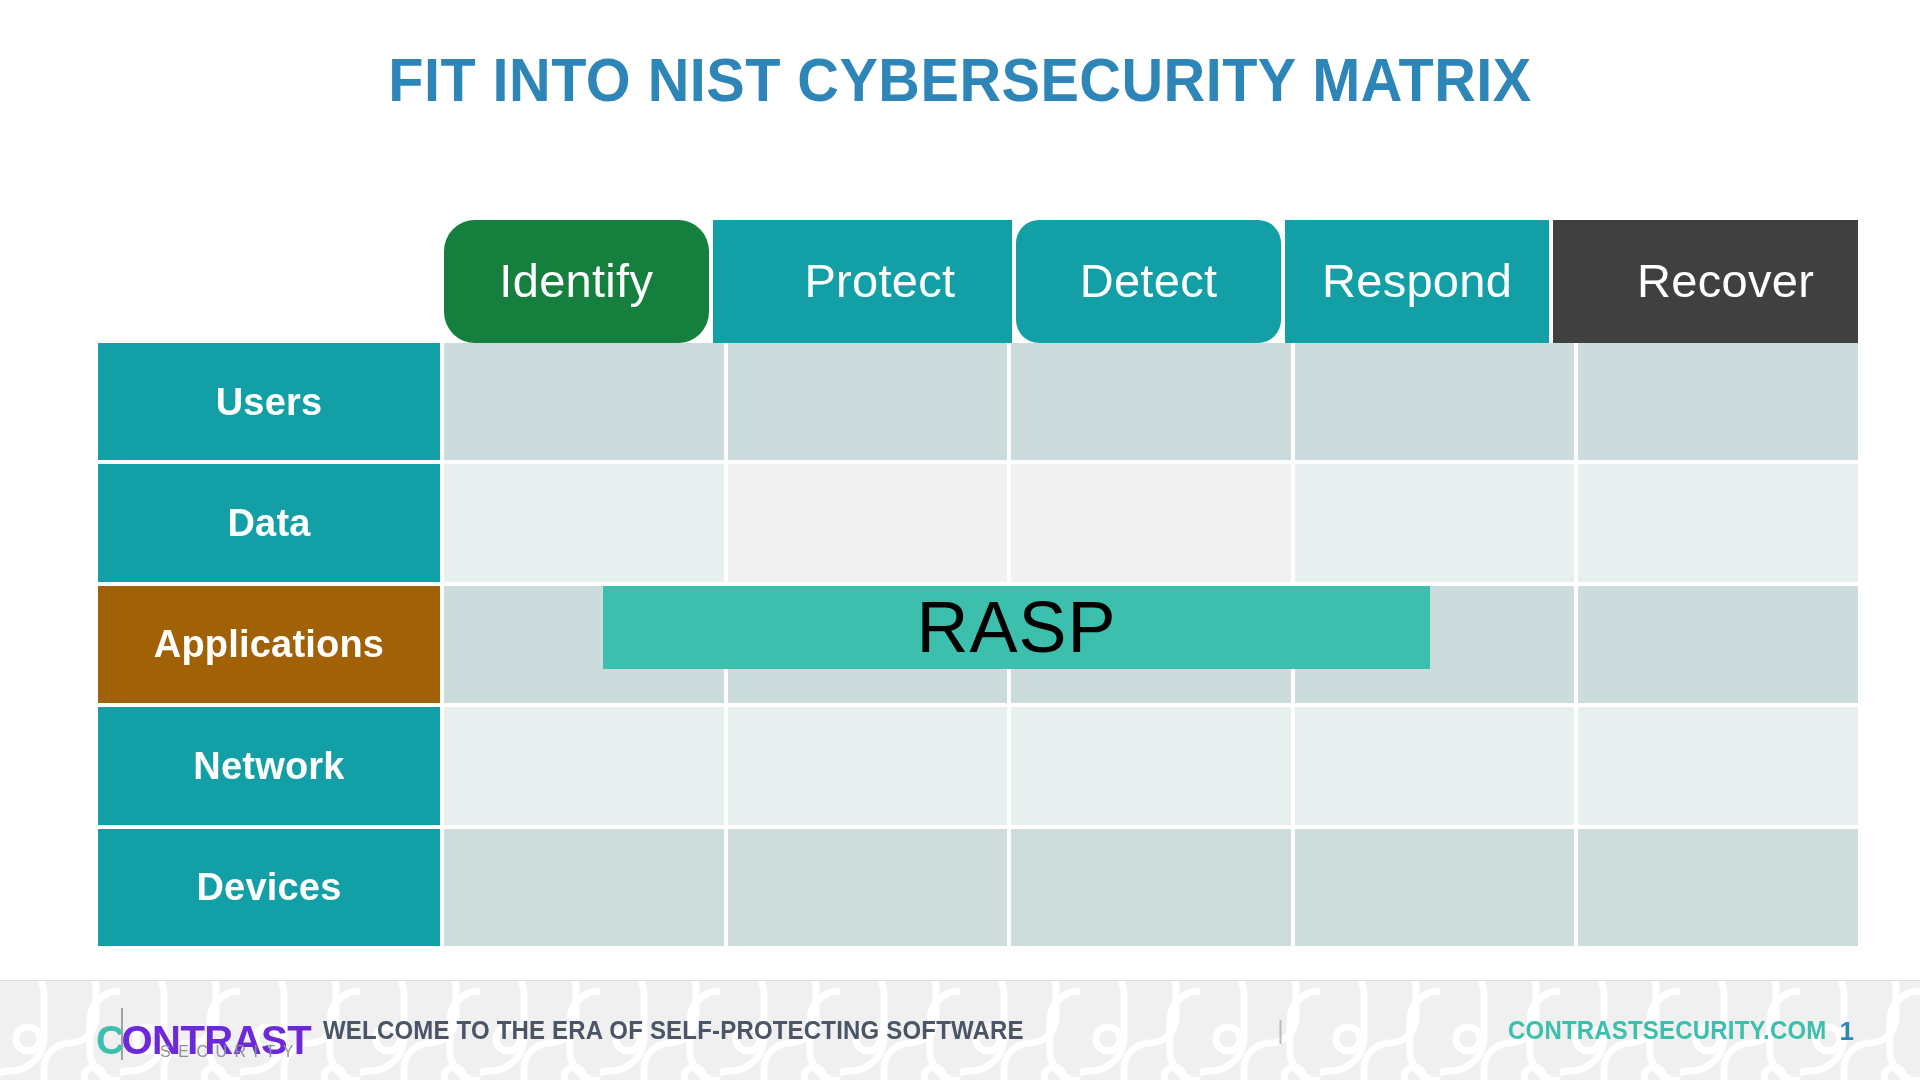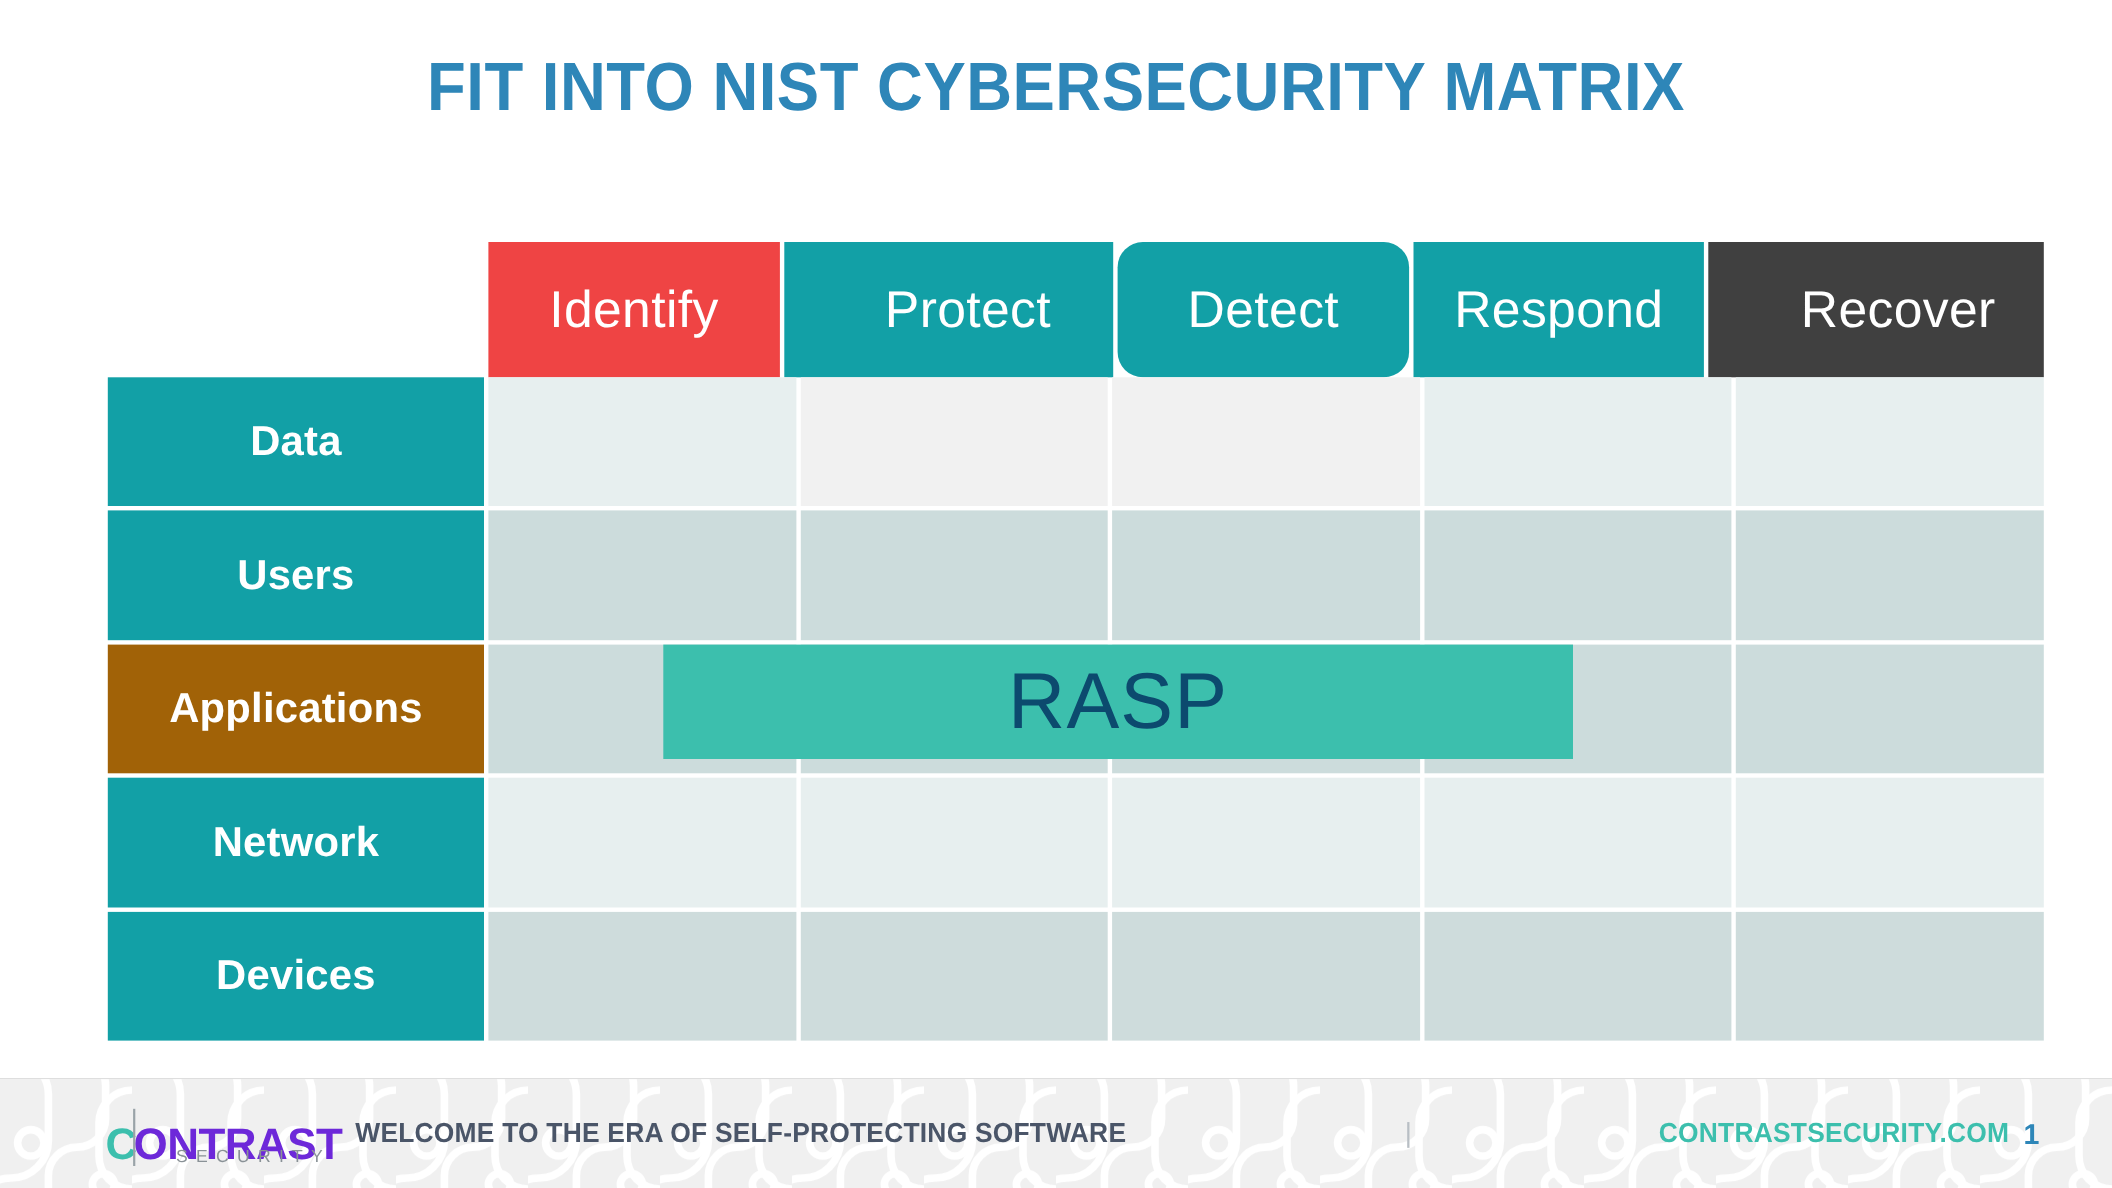--- a/index.html
+++ b/index.html
@@ -120,26 +120,26 @@
   .m-cell {
     flex: 1 1 0;
   }
 
   
   #rasp-bar {
     position: absolute;
     left: 505px;
     top: 0;
     width: 827px;
-    height: 104px;
+    height: 83px;
     background: #3CBFAD;
     display: flex;
     align-items: center;
     justify-content: center;
-    color: #0c4a6e;
+    color: #000000;
     font-family: "Liberation Sans Narrow", "Liberation Sans", "DejaVu Sans Condensed", sans-serif;
     font-weight: 400;
     font-size: 72px;
     letter-spacing: 1px;
     line-height: 1;
     z-index: 5;
     text-align: center;
   }
 
   
@@ -253,49 +253,49 @@
 
 <div id="slide" style="background: rgb(255, 255, 255);">
 
   <h1 id="title" style="color: rgb(46, 134, 184);">FIT INTO NIST CYBERSECURITY MATRIX</h1>
 
   <div id="matrix">
 
     <div id="matrix-header">
       <div class="hdr-corner"></div>
       <div class="hdr-cells">
-        <div class="hdr-cell" style="background: #ef4444;">Identify</div>
+        <div class="hdr-cell" style="background: #15803d; border-radius: 31px;">Identify</div>
         <div class="hdr-cell" style="background: rgb(18, 160, 166); padding-left: 35px;">Protect</div>
         <div class="hdr-cell" style="background: rgb(18, 160, 166); border-radius: 23px;">Detect</div>
         <div class="hdr-cell" style="background: rgb(18, 160, 166);">Respond</div>
         <div class="hdr-cell" style="background: #404040; padding-left: 40px;">Recover</div>
       </div>
     </div>
 
     <div id="matrix-body">
 
       <div class="m-row">
+        <div class="row-label" style="background: rgb(18, 160, 166);">Users</div>
+        <div class="row-cells">
+          <div class="m-cell" style="background: rgb(204, 220, 220);"></div>
+          <div class="m-cell" style="background: rgb(204, 220, 220);"></div>
+          <div class="m-cell" style="background: rgb(204, 220, 220);"></div>
+          <div class="m-cell" style="background: rgb(204, 220, 220);"></div>
+          <div class="m-cell" style="background: rgb(204, 220, 220);"></div>
+        </div>
+      </div>
+
+      <div class="m-row">
         <div class="row-label" style="background: rgb(18, 160, 166);">Data</div>
         <div class="row-cells">
           <div class="m-cell" style="background: rgb(231, 239, 239);"></div>
           <div class="m-cell" style="background: rgb(241, 241, 241);"></div>
           <div class="m-cell" style="background: rgb(241, 241, 241);"></div>
           <div class="m-cell" style="background: rgb(231, 239, 239);"></div>
           <div class="m-cell" style="background: rgb(231, 239, 239);"></div>
-        </div>
-      </div>
-
-      <div class="m-row">
-        <div class="row-label" style="background: rgb(18, 160, 166);">Users</div>
-        <div class="row-cells">
-          <div class="m-cell" style="background: rgb(204, 220, 220);"></div>
-          <div class="m-cell" style="background: rgb(204, 220, 220);"></div>
-          <div class="m-cell" style="background: rgb(204, 220, 220);"></div>
-          <div class="m-cell" style="background: rgb(204, 220, 220);"></div>
-          <div class="m-cell" style="background: rgb(204, 220, 220);"></div>
         </div>
       </div>
 
       <div class="m-row">
         <div class="row-label" style="background: #a16207;">Applications</div>
         <div class="row-cells">
           <div class="m-cell" style="background: rgb(204, 220, 220);"></div>
           <div class="m-cell" style="background: rgb(204, 220, 220);"></div>
           <div class="m-cell" style="background: rgb(204, 220, 220);"></div>
           <div class="m-cell" style="background: rgb(204, 220, 220);"></div>

